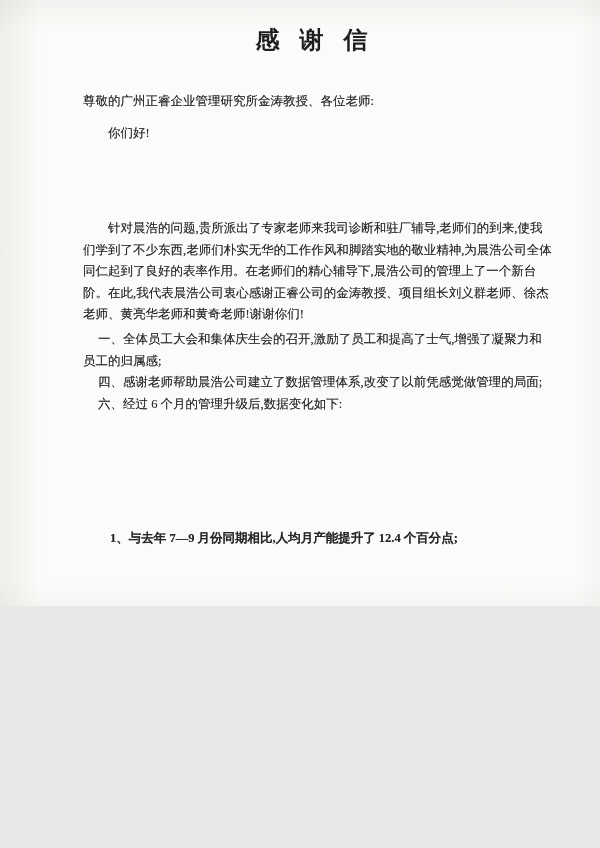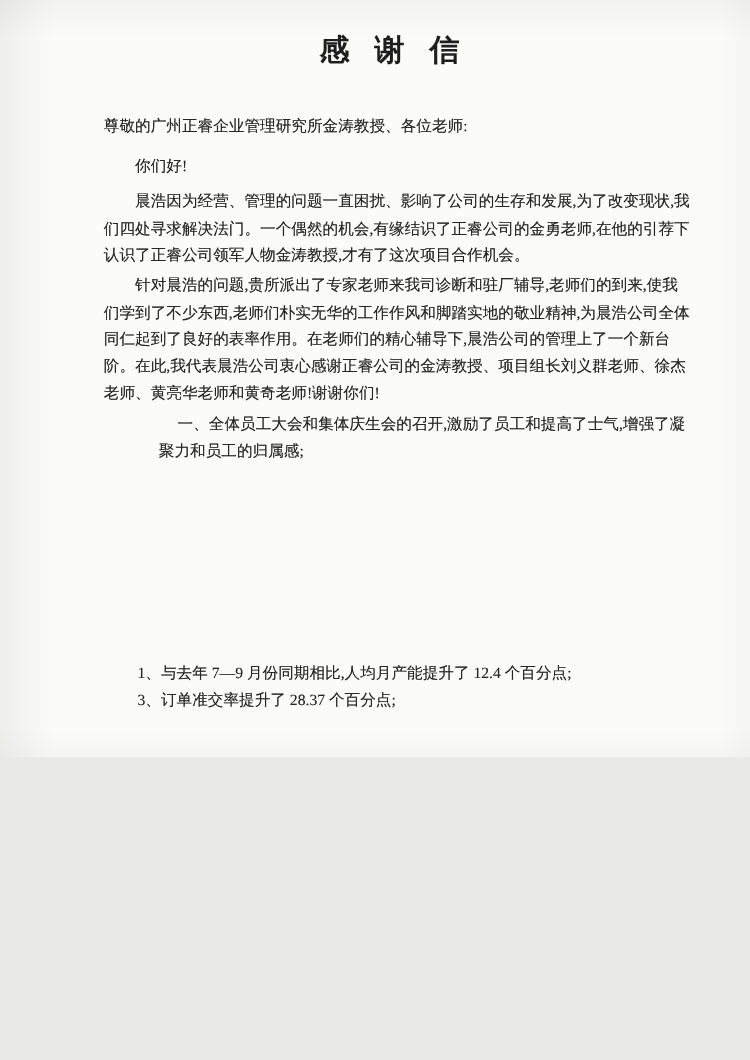--- a/index.html
+++ b/index.html
@@ -28,24 +28,24 @@
   .block{
     position:absolute; left:83px; width:470px;
     font-size:12.5px; line-height:21.5px;
     text-shadow:0 0 .5px rgba(20,20,20,.45);
   }
   .salutation{top:91px;}
   .greeting{top:123px; text-indent:25px;}
   .para{top:151px; text-indent:25px; margin:0;}
   .para2{top:218px;font-family:Liberation Serif, serif;}
   .ach-list{top:329px;}
-  .ach{padding-left:34px; text-indent:-19px;margin-left:44px;}
+  .ach{padding-left:34px; text-indent:-19px;}
   .ach.first{padding-left:0; text-indent:15px;}
   .met-list{top:527px; line-height:22px;}
-  .met{padding-left:27px;}
+  .met{padding-left:27px;font-weight:bold;}
   .sig{
     position:absolute; font-size:13px; line-height:15px;
     text-shadow:0 0 .5px rgba(20,20,20,.45);
   }
   .sig-company{left:357px; top:687px; font-weight:600; letter-spacing:.5px;}
   .sig-role{left:342px; top:722px;}
   .sig-date{left:358px; top:753px; letter-spacing:.6px;}
   .stamp{
     position:absolute; left:429px; top:654px;
     width:120px; height:120px;
@@ -62,31 +62,31 @@
 <body>
 
 <div class="page">
 
   <div class="title">感 谢 信</div>
 
   <div class="block greeting">你们好!</div>
 
   <div class="block salutation">尊敬的广州正睿企业管理研究所金涛教授、各位老师:</div>
 
-  <p class="block para">晨浩因为经营、管理的问题一直困扰、影响了公司的生存和发展,为了改变现状,我们四处寻求解决法门。一个偶然的机会,有缘结识了正睿公司的金勇老师,在他的引荐下认识了正睿公司领军人物金涛教授,才有了这次项目合作机会。</p>
 
   <p class="block para para2">针对晨浩的问题,贵所派出了专家老师来我司诊断和驻厂辅导,老师们的到来,使我们学到了不少东西,老师们朴实无华的工作作风和脚踏实地的敬业精神,为晨浩公司全体同仁起到了良好的表率作用。在老师们的精心辅导下,晨浩公司的管理上了一个新台阶。在此,我代表晨浩公司衷心感谢正睿公司的金涛教授、项目组长刘义群老师、徐杰老师、黄亮华老师和黄奇老师!谢谢你们!</p>
 
   <div class="block ach-list">
     <div class="ach first"><span>一、</span><span>全体员工大会和集体庆生会的召开,激励了员工和提高了士气,增强了凝聚力和员工的归属感;</span></div>
+    <div class="ach"><span>四、</span><span>感谢老师帮助晨浩公司建立了数据管理体系,改变了以前凭感觉做管理的局面;</span></div>
+    <div class="ach"><span>六、</span><span>经过 6 个月的管理升级后,数据变化如下:</span></div>
   </div>
 
   <div class="block met-list">
     <div class="met"><span>1、</span><span>与去年 7—9 月份同期相比,人均月产能提升了 12.4 个百分点;</span></div>
-    <div class="met"><span>3、</span><span>订单准交率提升了 28.37 个百分点;</span></div>
   </div>
 
   <div class="sig sig-company">江阴市晨浩纺织有限公司</div>
   <div class="sig sig-role">总经理:</div>
   <div class="sig sig-date">2013 年 11 月 19 日</div>
 
   <svg class="scribble" viewBox="0 0 78 100" aria-hidden="true">
     <g fill="none" stroke="#3a3a3a" stroke-width="2.6" stroke-linecap="round" stroke-linejoin="round" opacity="0.92">
       <path d="M6,33 C9,16 23,5 25,14 C27,23 11,29 11,38 C11,47 24,45 30,34 C33,28 31,24 26,25"></path>
       <path d="M15,23 C22,31 26,44 20,57"></path>

